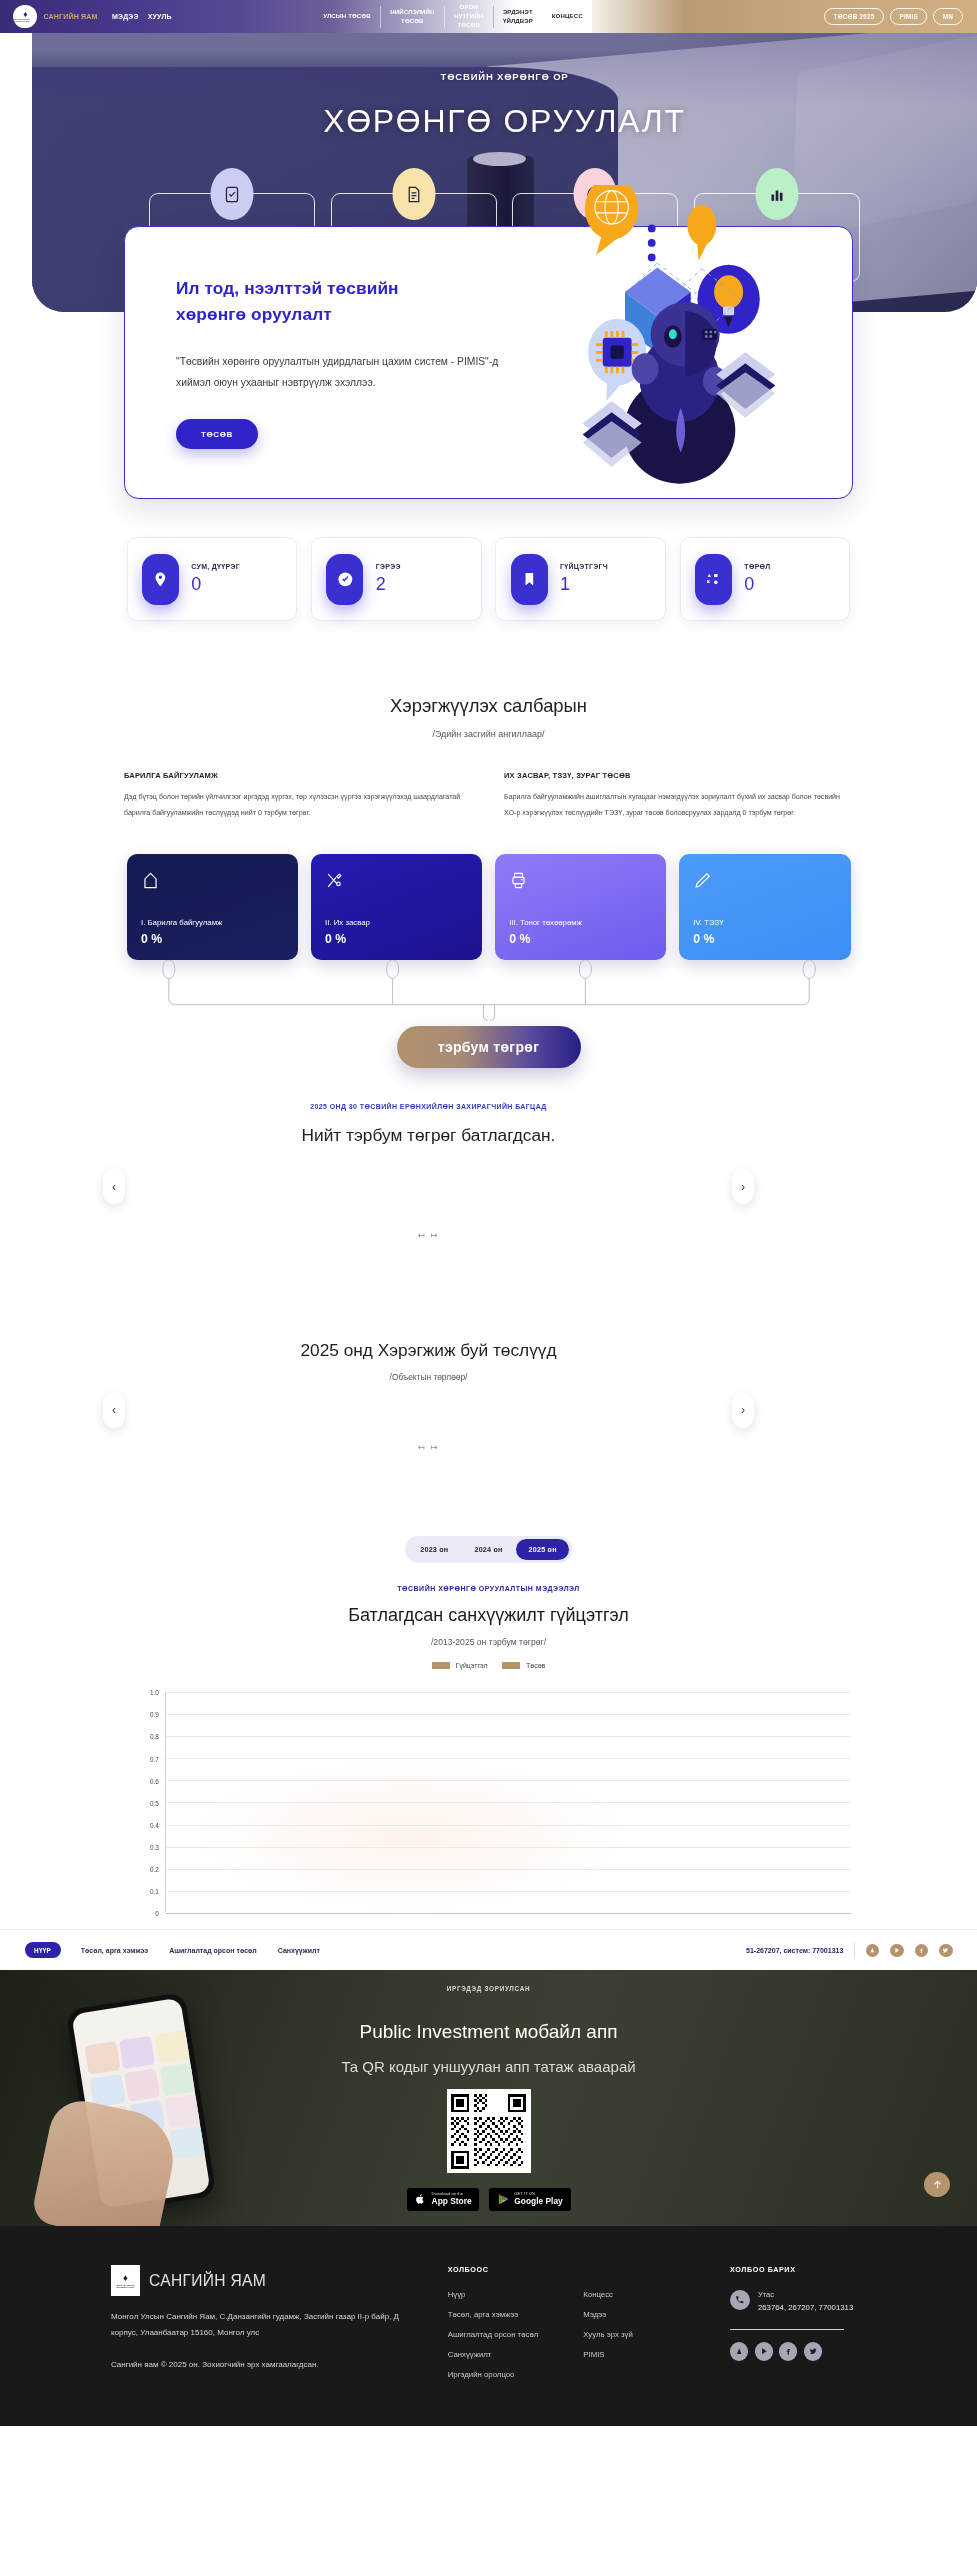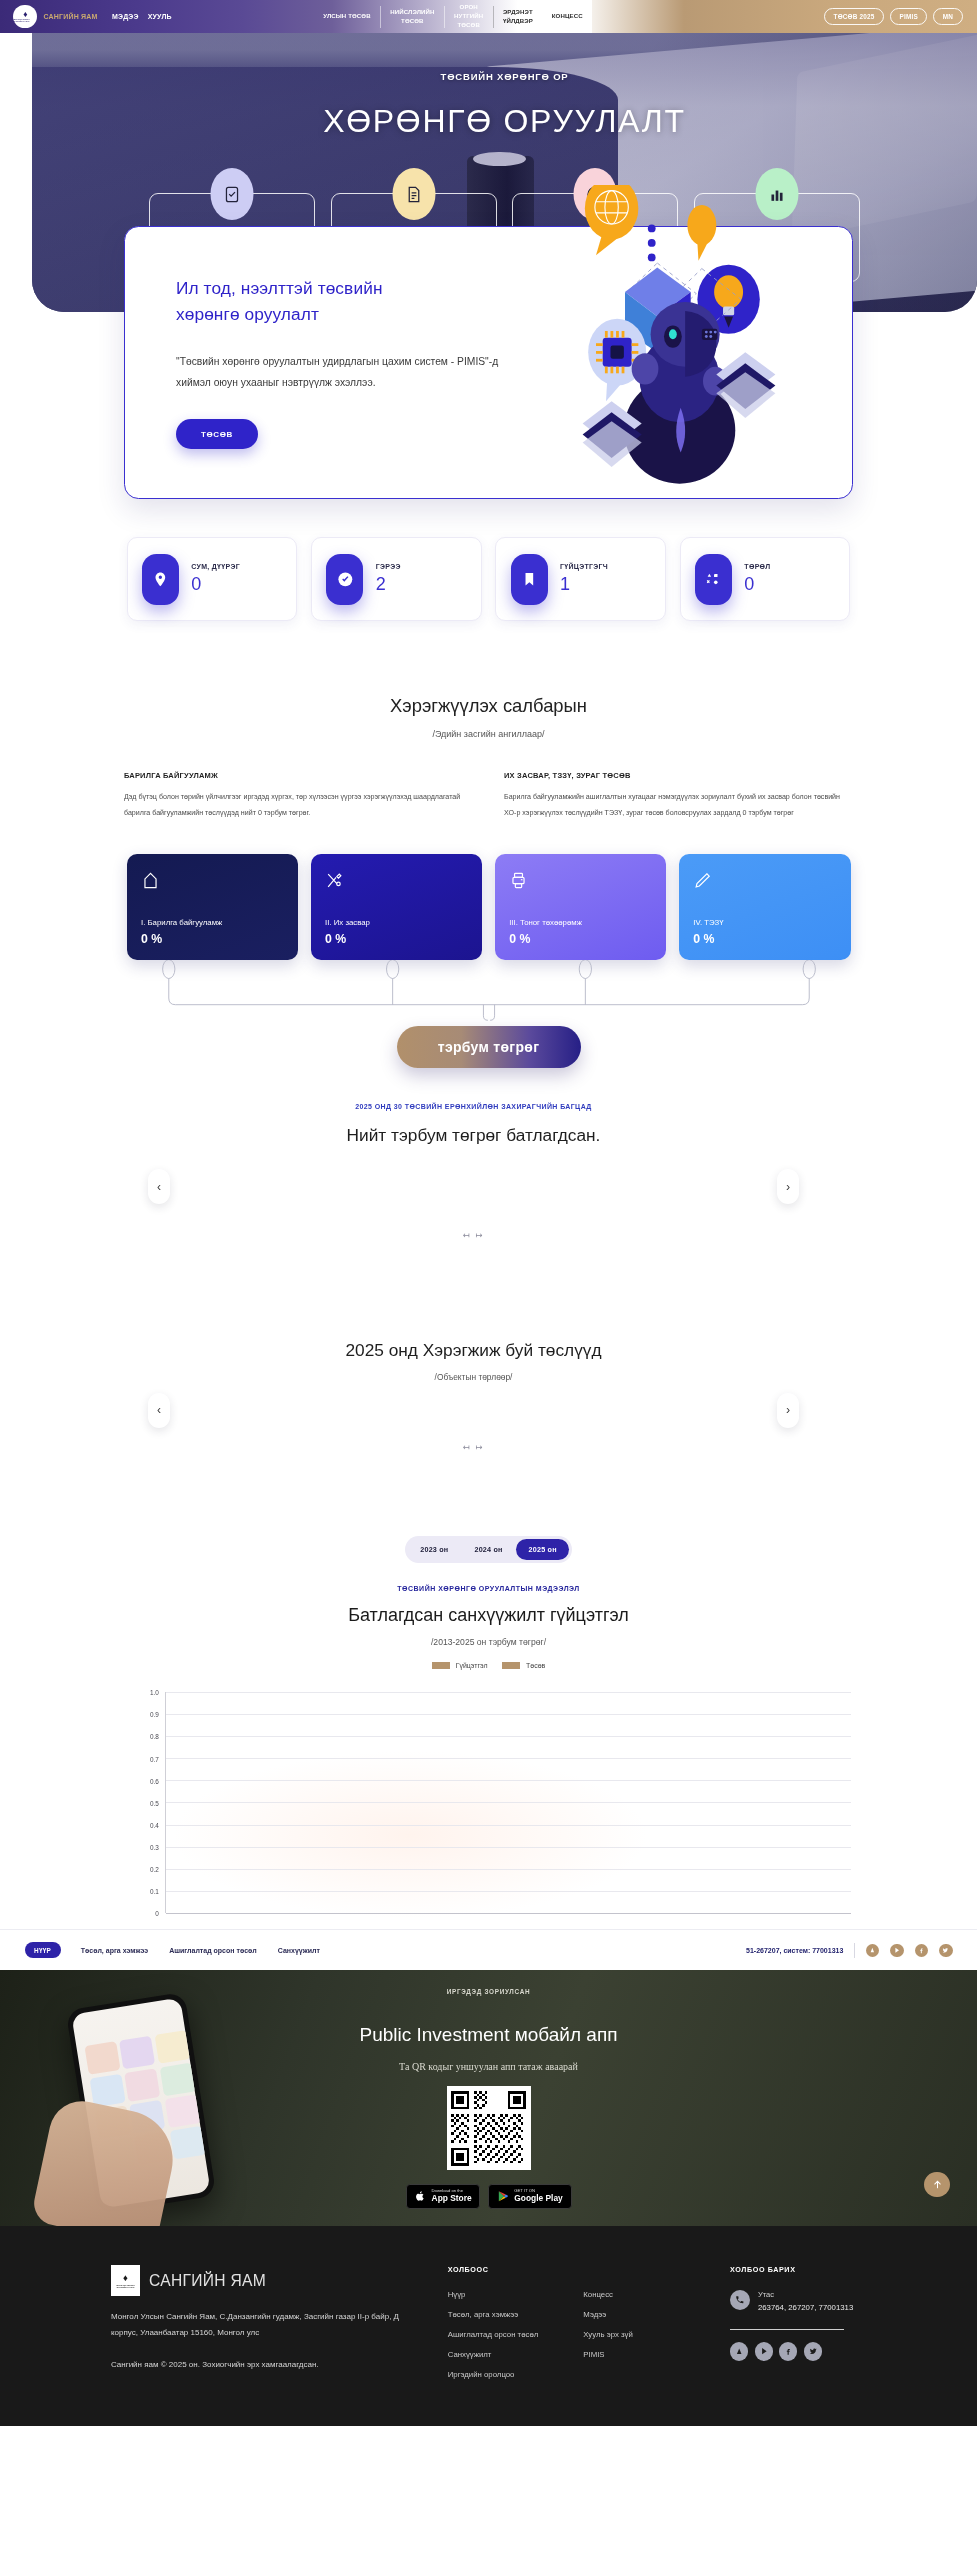--- a/index.html
+++ b/index.html
@@ -125,21 +125,21 @@
 
   
   .aicard-wrap { position: relative; margin: -86px auto 0; width: 729px; z-index: 20; }
   .aicard {
     background:#fff; border:1.1px solid #3a2fd0; border-radius:14.5px;
     height: 273px; display:flex; align-items:center; position:relative;
     box-shadow: 0 11px 28px rgba(40,30,110,.13);
   }
   .ai-left { padding-left: 51px; width: 52%; }
   .ai-h {
-    color:#2f23c9; font-size:17.3px; font-weight:normal; line-height:1.5;
+    color:#2f23c9; font-size:17.3px; font-weight:bold; line-height:1.5;
     letter-spacing:0.1px;
   }
   .ai-p { color:#3a3a3a; font-size:10.3px; line-height:2.05; margin-top:23.4px; max-width:345px;}
   .ai-btn {
     margin-top:25.6px; display:inline-block; background:#2f23c9; color:#fff;
     border:none; border-radius:19px; padding:10.6px 25px; font-weight:bold;
     font-size:8px; letter-spacing:0.6px; cursor:pointer;
     box-shadow: 0 5.6px 12.3px rgba(47,35,201,.3);
   }
   .ai-right { position:relative; width: 48%; height: 100%; }
@@ -186,21 +186,21 @@
 
   .bn-pill {
     width:184px; margin: 0 auto; height: 42px; border-radius: 21px;
     background: linear-gradient(90deg,#b1906b 0%, #a78b76 35%, #5b4a9c 72%, #261f86 100%);
     display:flex; align-items:center; justify-content:center;
     color:#fff; font-size:14px; font-weight:bold; letter-spacing:0.3px;
     box-shadow: 0 7.8px 16.7px rgba(50,40,110,.25);
   }
 
   
-  .carousel { position:relative; width:857px; margin-top: 35px; text-align:center;margin-left:45px; }
+  .carousel { position:relative; width:857px; margin-top: 35px; text-align:center; }
   .car-eyebrow { color:#2f3bbe; font-size:7px; font-weight:bold; letter-spacing:0.4px; }
   .car-title { font-size:17.3px; color:#1e1e1e; margin-top:14.5px; font-weight:400;}
   .car-sub { font-size:8.4px; color:#555; margin-top:11px; }
   .car-body { height: 84px; }
   .car-arrow {
     position:absolute; width:22px; height:35px; background:#fff; border-radius:13.4px;
     display:flex; align-items:center; justify-content:center; cursor:pointer;
     box-shadow: 0 3.3px 10px rgba(30,30,60,.12); border:none;
     color:#3a3a3a; font-size:12.3px; line-height:1;
   }
@@ -270,21 +270,21 @@
     border-radius:12.8px; overflow:hidden;
   }
   .promo-phone .tile { position:absolute; width:32px; height:29px; border-radius:4.5px; }
   .promo-phone .hand {
     position:absolute; left:0; bottom:-22px; width:128px; height:128px;
     background: linear-gradient(160deg,#d9b79a,#bb9177); border-radius: 33px 50px 16.7px 22px;
     transform: rotate(12deg); opacity:.95;
   }
   .promo-eyebrow { color:#d9d9cf; font-size:6.4px; font-weight:bold; letter-spacing:0.7px; z-index:2;}
   .promo-title { color:#fff; font-size:19px; margin-top:29px; z-index:2; font-weight:400;}
-  .promo-sub { color:#dcdcd2; font-size:10px; margin-top:14.5px; z-index:2;font-family:Liberation Serif, serif; }
+  .promo-sub { color:#dcdcd2; font-size:15px; margin-top:14.5px; z-index:2; }
   .qr { width:84px; height:84px; background:#fff; margin-top:14.5px; padding:4.5px; z-index:2; }
   .qr svg { width:100%; height:100%; }
   .stores { display:flex; gap:7.8px; margin-top:13.4px; z-index:2; }
   .store {
     background:#000; border-radius:3.9px; padding:4.5px 7.8px; display:flex; align-items:center; gap:5px;
     border:0.6px solid #3a3a3a; cursor:pointer; min-width:71px;
   }
   .store svg { width:12.3px; height:12.3px; }
   .store .st-sm { color:#dcdcdc; font-size:4.2px; line-height:1.1; display:block; }
   .store .st-lg { color:#fff; font-size:8.4px; font-weight:bold; line-height:1.15; display:block; }

